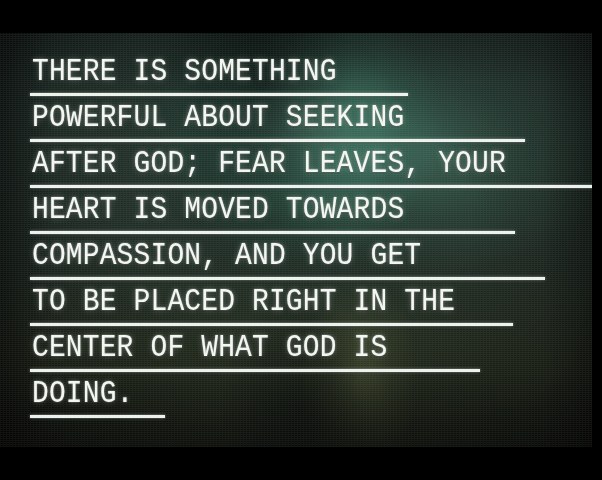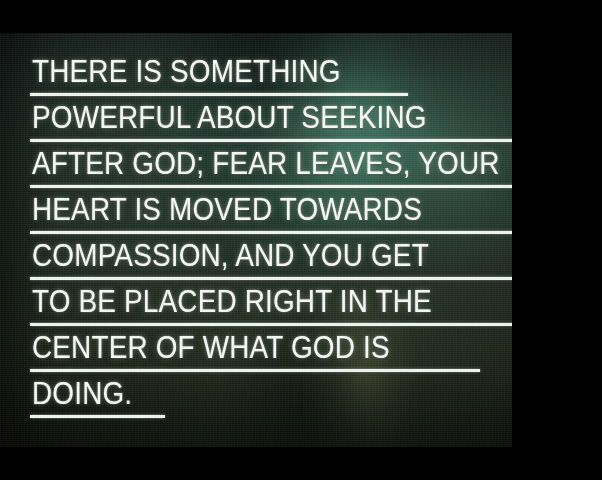--- a/index.html
+++ b/index.html
@@ -3,25 +3,25 @@
 <meta charset="utf-8">
 <title>Inspirational Quote Image</title>
 <style>
   html, body {
     margin: 0;
     padding: 0;
     background: #000;
   }
   #stage {
     position: relative;
-    width: 512px;
+    width: 592px;
     height: 480px;
     overflow: hidden;
     background: #0f172a;
-    font-family: Liberation Sans, sans-serif;
+    font-family: Liberation Mono, monospace;
   }
 
   
   #photo {
     position: absolute;
     left: 0;
     top: 33px;
     width: 602px;
     height: 414px;
     overflow: hidden;

